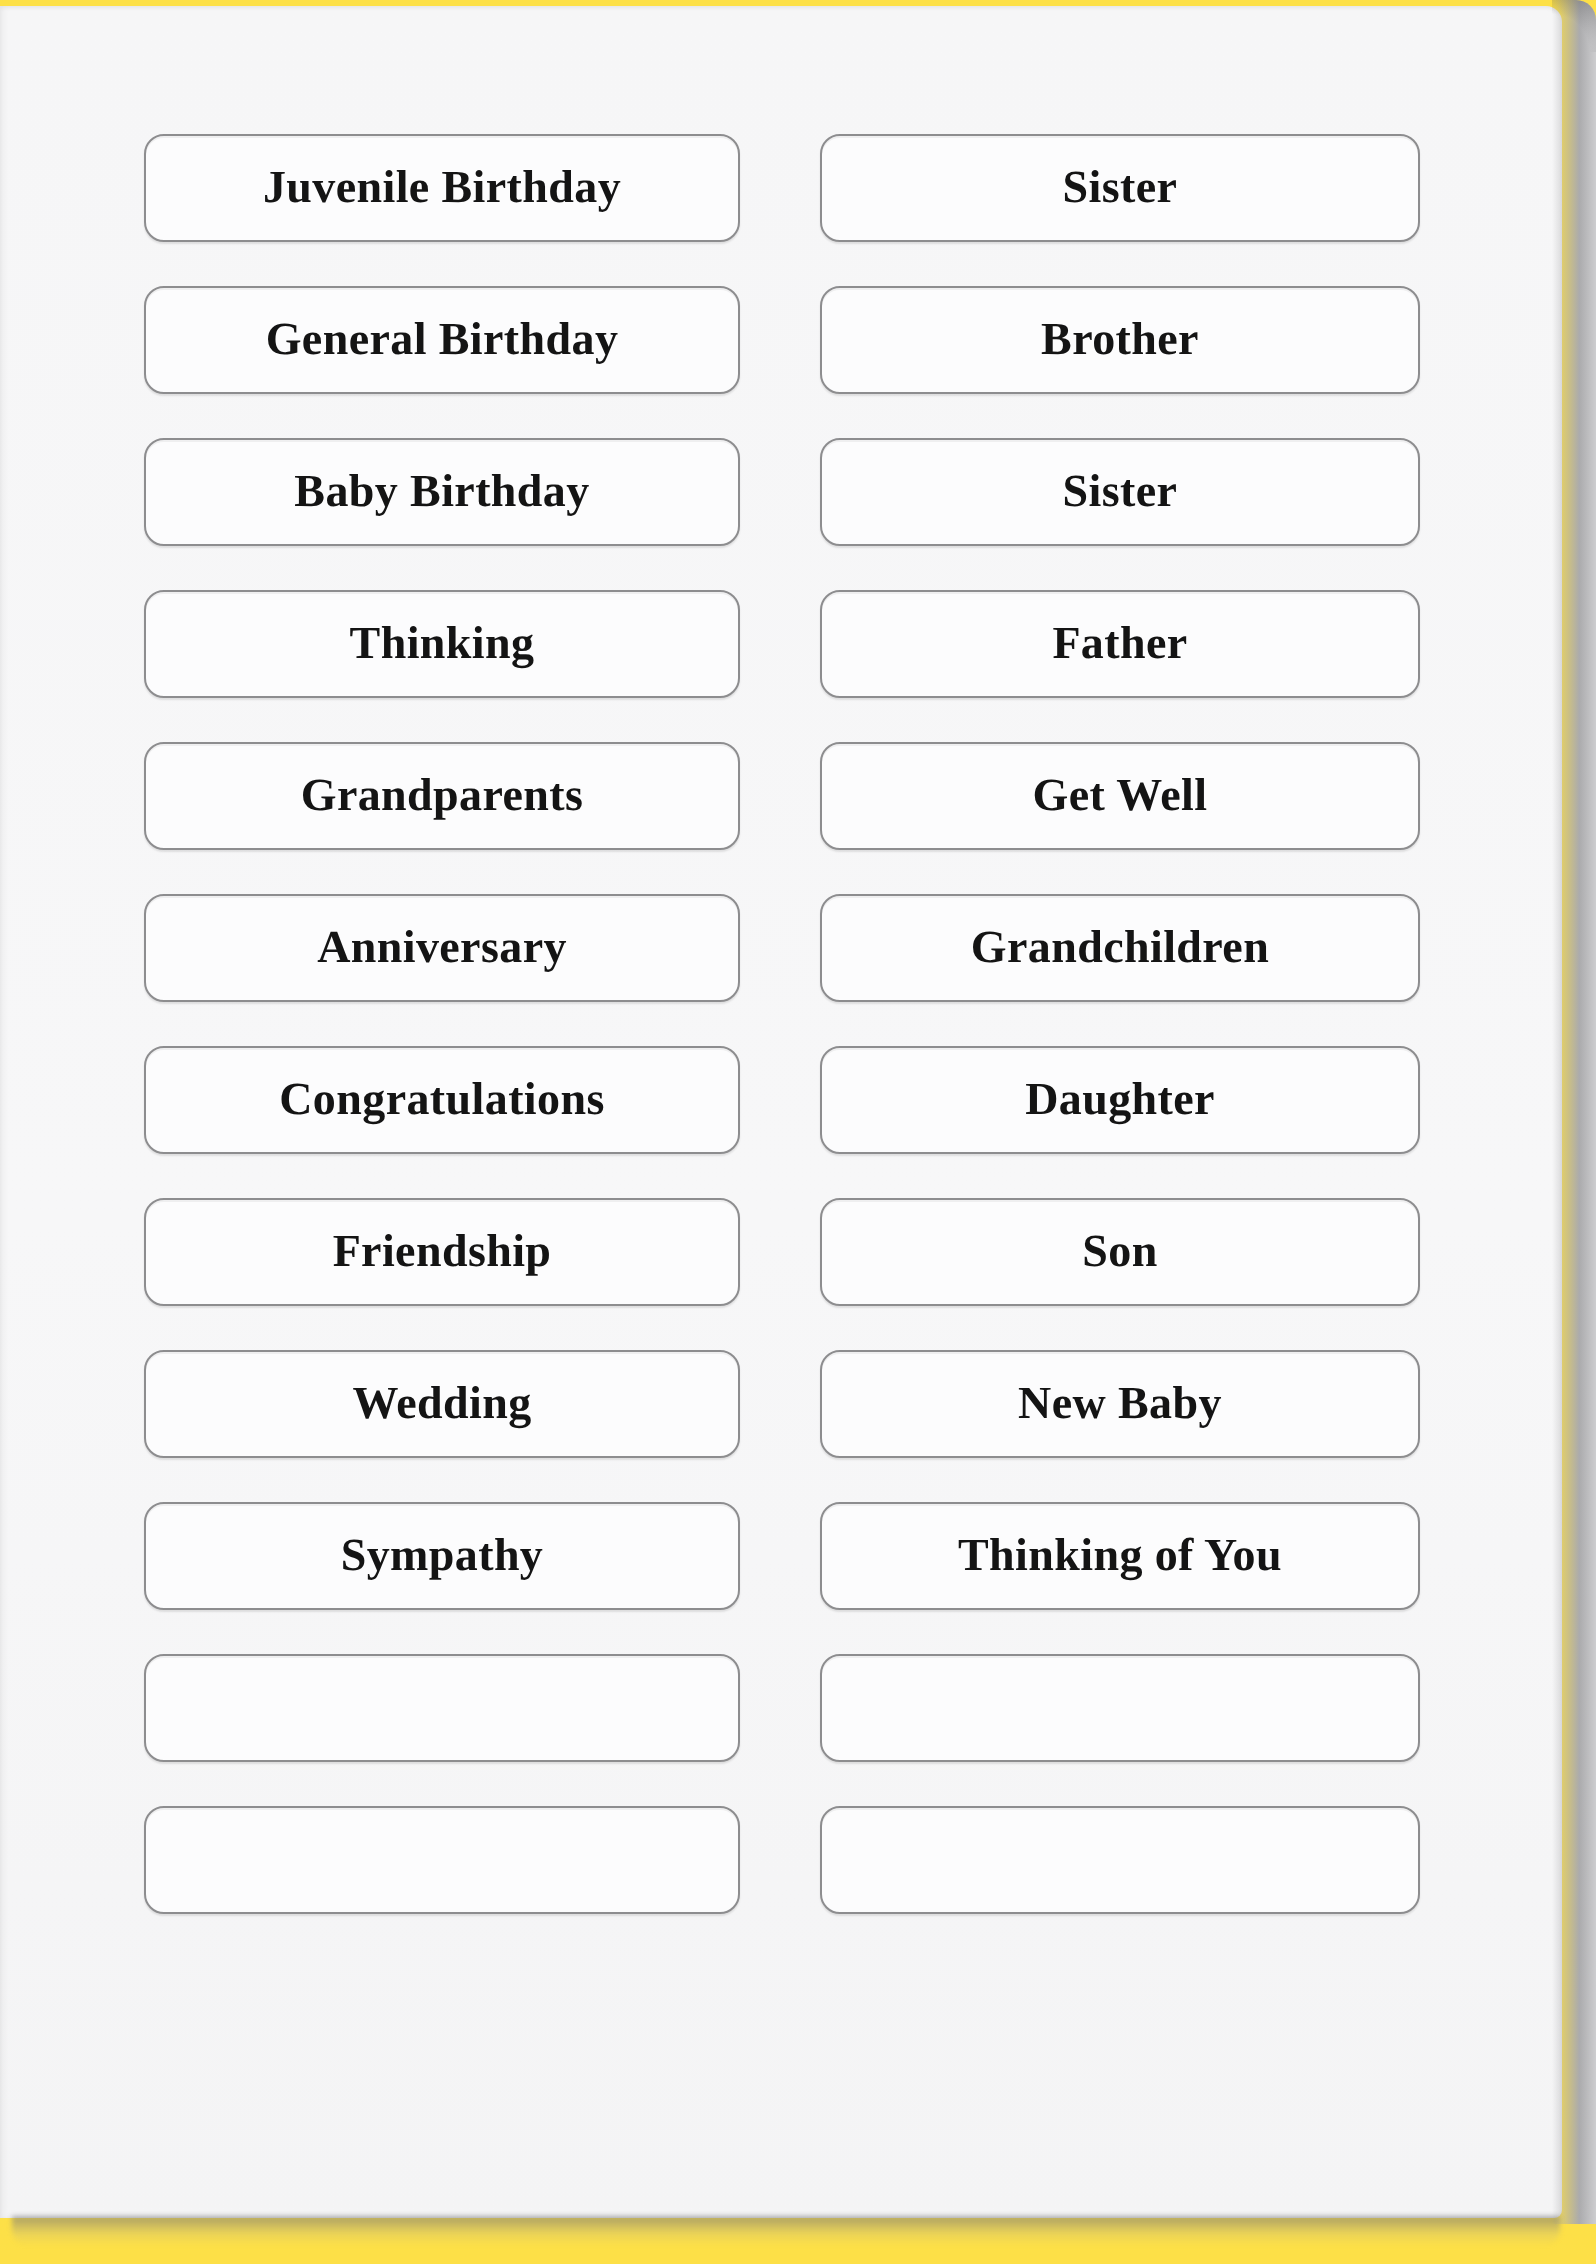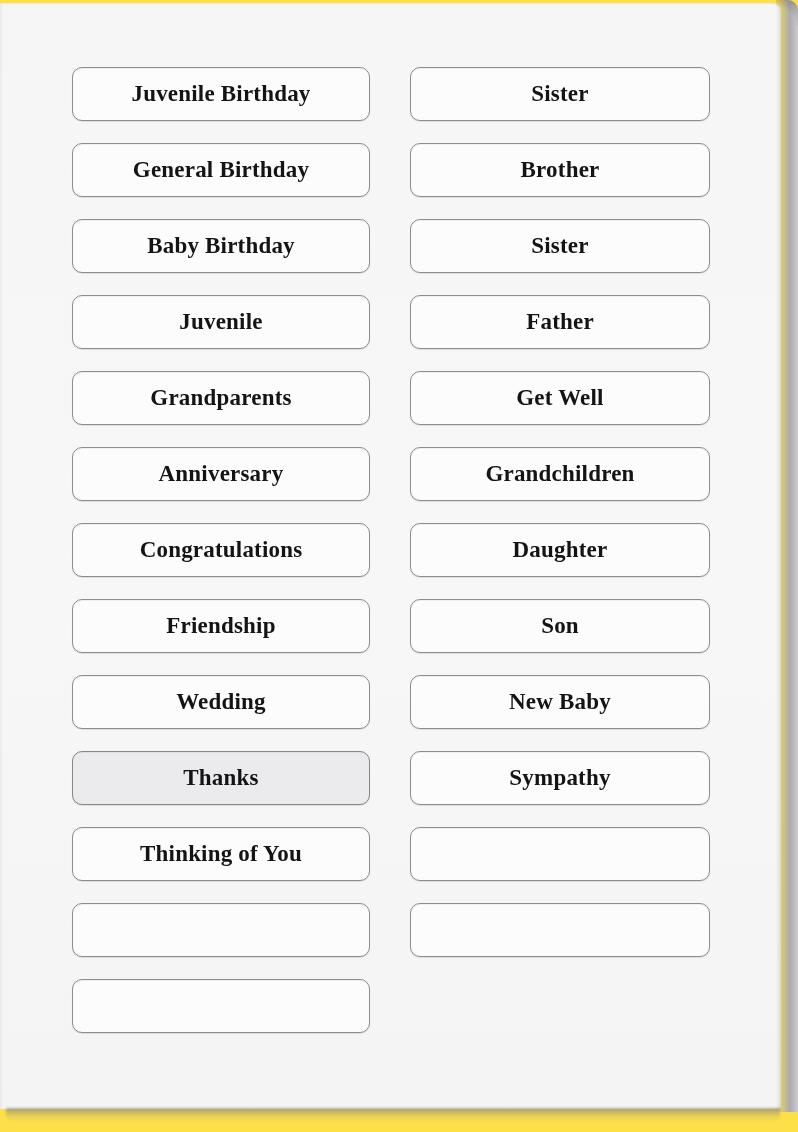--- a/index.html
+++ b/index.html
@@ -81,21 +81,21 @@
         </div>
 
       <div class="label">
           <span>Baby Birthday</span>
         </div>
       <div class="label">
           <span>Sister</span>
         </div>
 
       <div class="label">
-          <span>Juvenile</span>
+          <span>Thinking</span>
         </div>
       <div class="label">
           <span>Father</span>
         </div>
 
       <div class="label">
           <span>Grandparents</span>
         </div>
       <div class="label">
           <span>Get Well</span>
@@ -122,23 +122,20 @@
           <span>Son</span>
         </div>
 
       <div class="label">
           <span>Wedding</span>
         </div>
 
       <div class="label">
           <span>New Baby</span>
         </div>
-      <div class="label highlight">
-          <span>Thanks</span>
-        </div>
 
       <div class="label">
           <span>Sympathy</span>
         </div>
       <div class="label">
           <span>Thinking of You</span>
         </div>
 
       <div class="label">
           <span></span>

